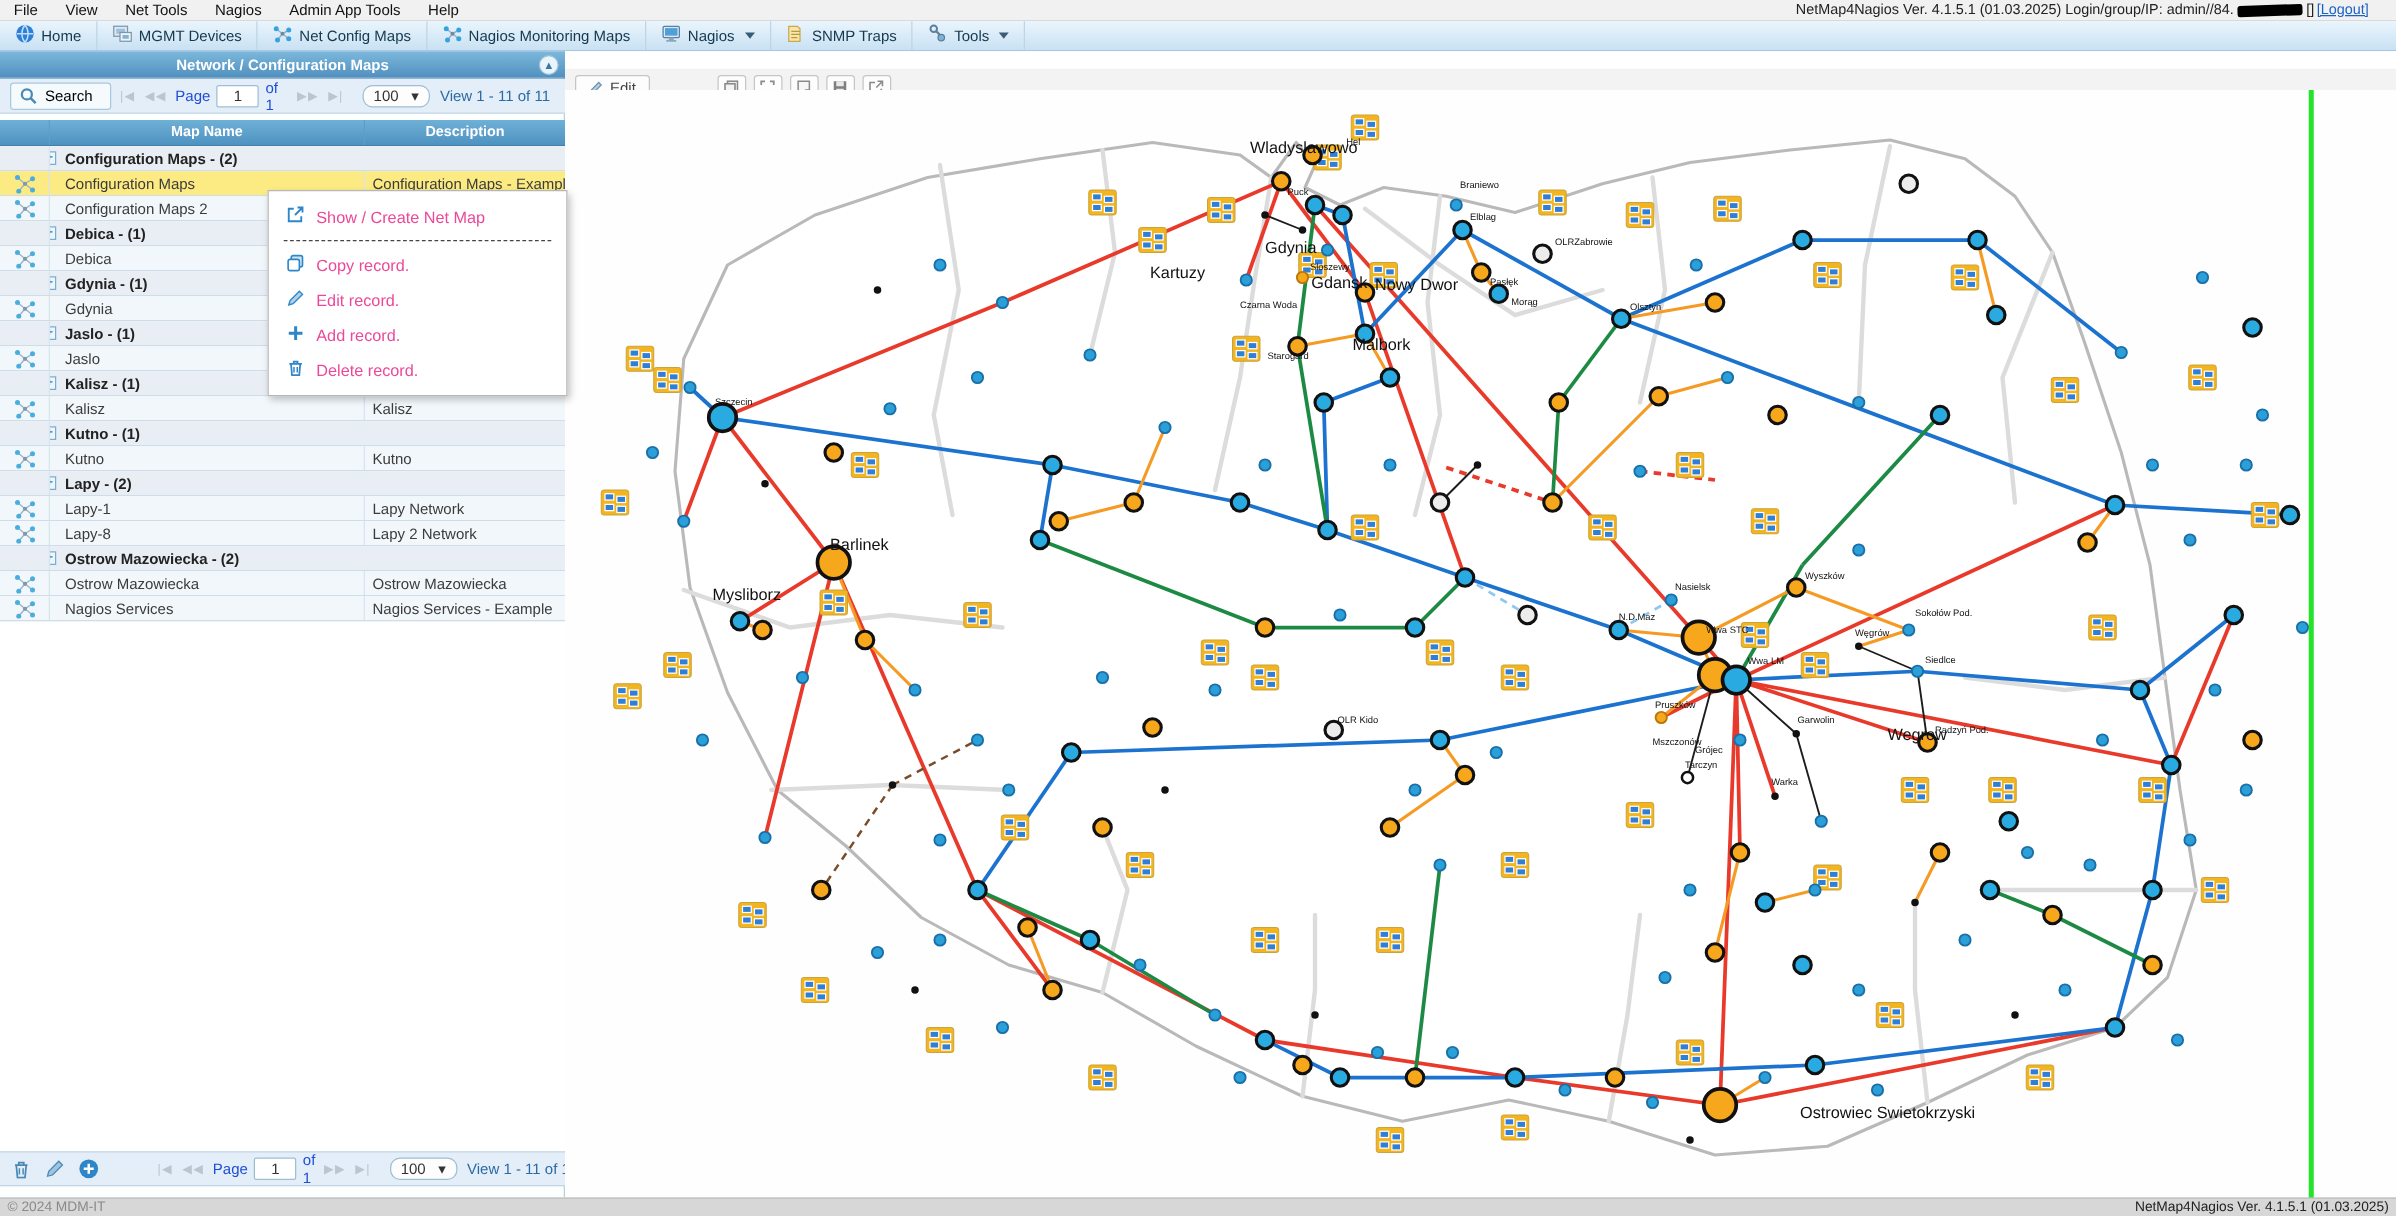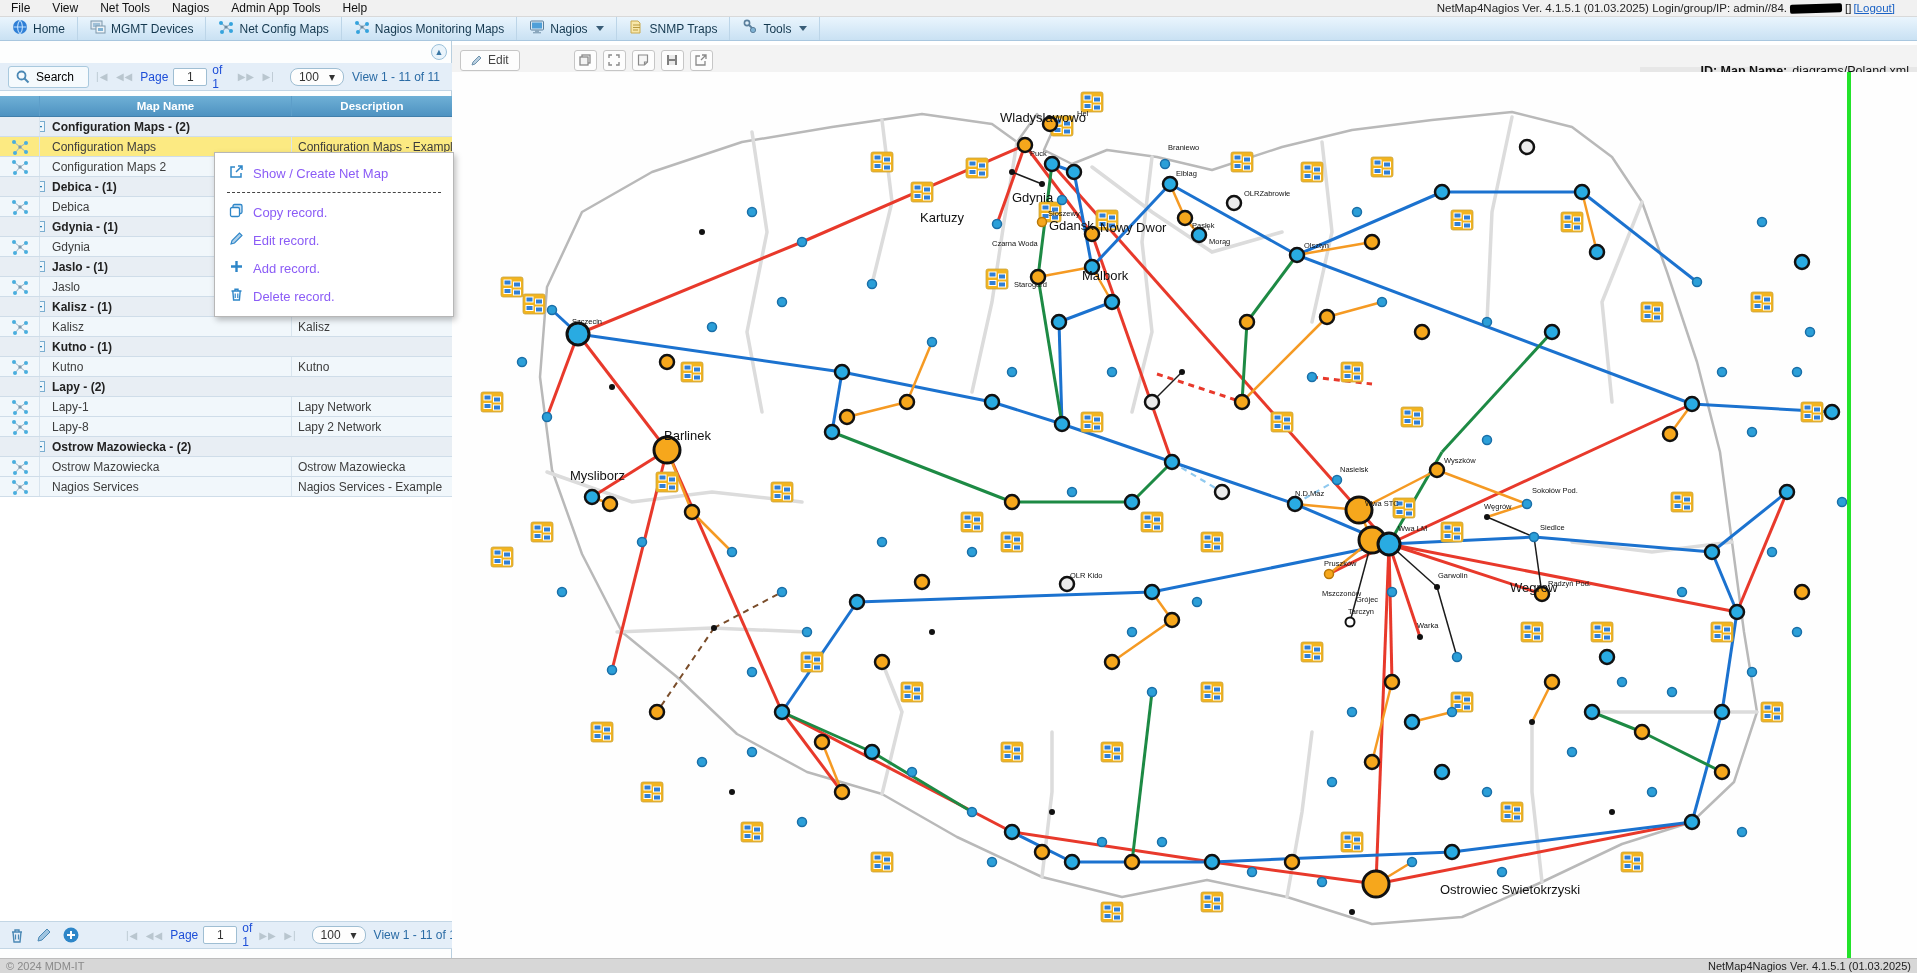--- a/index.html
+++ b/index.html
@@ -46,28 +46,28 @@
   .grow.group { background:#e8eef4; color:#222; font-weight:bold; }
   .grow.item  { background:#f1f7fb; color:#3c3c3c; }
   .grow.item.sel { background:#fcea82; }
   .cell-ico { width:40px; flex:0 0 40px; display:flex; justify-content:center; align-items:center; align-self:stretch; border-right:1px solid #d8e4ee; }
   .cell-name { width:252px; flex:0 0 252px; padding-left:12px; align-self:stretch; display:flex; align-items:center; border-right:1px solid #d8e4ee; overflow:hidden; white-space:nowrap; }
   .cell-desc { flex:1; padding-left:6px; align-self:stretch; display:flex; align-items:center; overflow:hidden; white-space:nowrap; }
   .plusbox { width:11px; height:11px; border:1px solid #7aaed0; background:#eef6fb; color:#2d7fb5; font-size:10px; line-height:9px; text-align:center; margin-left:-18px; margin-right:7px; cursor:pointer; }
   .group .cell-name{ border-right:none; font-size:12px; }
 
   
-  #ctx-menu { position:absolute; left:214px; top:152px; width:240px; background:#fff; border:1px solid #b7b7b7; box-shadow:2px 3px 6px rgba(0,0,0,.25); padding:6px 0; z-index:50; font-size:13px; color:#8b5cf6; }
+  #ctx-menu { position:absolute; left:214px; top:152px; width:240px; background:#fff; border:1px solid #b7b7b7; box-shadow:2px 3px 6px rgba(0,0,0,.25); padding:6px 0; z-index:50; font-size:13px; color:#ec4899; }
   .ctx-item { display:flex; align-items:center; gap:9px; padding:5px 12px 5px 14px; cursor:pointer; white-space:nowrap; }
   .ctx-sep { border-top:1.5px dashed #444; margin:5px 12px; }
   .ctx-ico { width:15px; height:15px; flex:0 0 15px; }
 
   
   #map-area { position:absolute; left:452px; top:41px; width:1465px; height:917px; background:#fff; }
-  #map-toolbar { position:absolute; left:0; top:4px; width:1465px; height:31px; background:#f3f3f3; border-bottom:1px solid #cfcfcf; display:flex; align-items:center; }
+  #map-toolbar { position:absolute; left:0; top:14px; width:1465px; height:31px; background:#f3f3f3; border-bottom:1px solid #cfcfcf; display:flex; align-items:center; }
   .mt-btn { display:flex; align-items:center; gap:5px; background:#fdfdfd; border:1px solid #c6c6c6; border-radius:3px; height:21px; padding:0 10px; margin-left:8px; font-size:12px; color:#444; cursor:pointer; }
   .mt-ibtn { width:23px; height:21px; background:#fdfdfd; border:1px solid #c6c6c6; border-radius:3px; margin-left:6px; display:flex; align-items:center; justify-content:center; cursor:pointer; }
   .mt-ibtn:nth-of-type(2){ margin-left:54px; }
   #map-id { margin-left:auto; padding-right:8px; font-size:12.5px; color:#111; background:#e7e7e7; align-self:stretch; display:flex; align-items:center; padding-left:60px;margin-top:22px; }
   #map-id b { margin-right:5px; }
   #map-canvas { position:absolute; left:0; top:31px; width:1465px; height:886px; background:#fefefe; }
   #green-line { position:absolute; left:1395px; top:31px; width:4px; height:886px; background:#23e32a; z-index:5; }
 
   
   #statusbar { position:absolute; left:0; top:958px; width:1917px; height:15px; background:#d7d7d7; border-top:1px solid #bdbdbd; font-size:11px; display:flex; align-items:center; }
@@ -157,20 +157,21 @@
             <circle cx="5" cy="4" r="2.6" fill="none" stroke="#5b7f9c" stroke-width="1.6"></circle>
             <circle cx="11" cy="11" r="2.6" fill="#7fb2d4" stroke="#5b7f9c"></circle>
             <path d="M7 6l3 3" stroke="#5b7f9c" stroke-width="1.8"></path>
           </svg></span>
         <span>Tools</span>
         <span class="tb-caret"></span>
       </div>
     </div>
 
   <div id="panel">
+    <div id="panel-title">Network / Configuration Maps</div>
     <div id="panel-collapse">▲</div>
 
     <div id="pager-top">
       <div class="search-btn">
         <svg class="tb-ico" viewBox="0 0 16 16">
             <circle cx="6.5" cy="6.5" r="4" fill="none" stroke="#4a88b5" stroke-width="1.8"></circle>
             <line x1="9.5" y1="9.5" x2="13.5" y2="13.5" stroke="#4a88b5" stroke-width="2"></line>
           </svg>
         <span>Search</span>
       </div>

